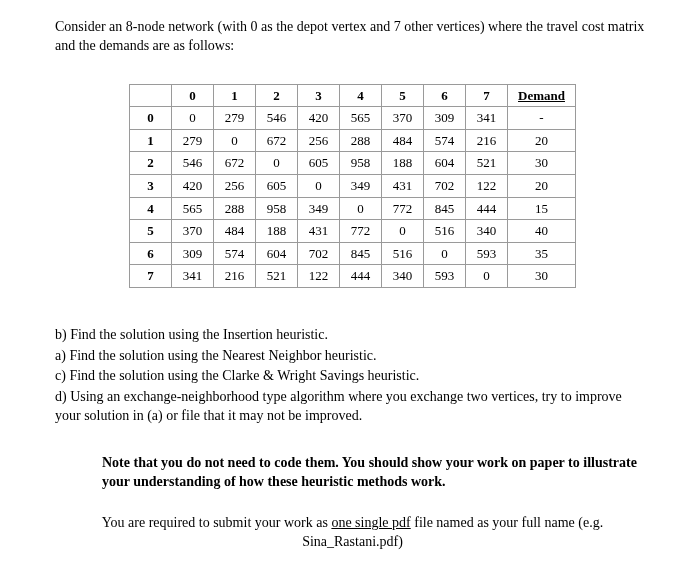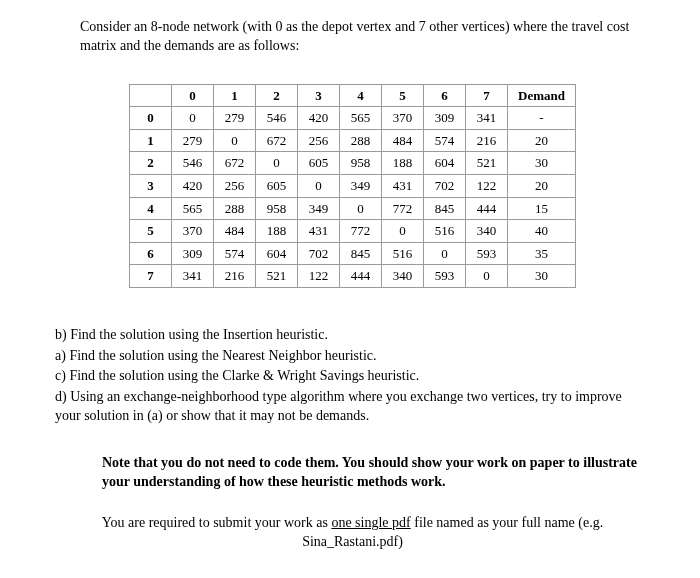--- a/index.html
+++ b/index.html
@@ -12,41 +12,41 @@
       font-size: 14px;
       color: #000;
       background: #fff;
       width: 700px;
       height: 578px;
       padding: 18px 50px 18px 55px;
       line-height: 1.35;
     }
     .intro {
       margin-bottom: 28px;
-      margin-left: 25px;
     }
     table {
       border-collapse: collapse;
       margin: 0 auto 38px auto;
       font-size: 13px;
     }
     th, td {
       border: 1px solid #9a9a9a;
       padding: 2px 10px;
       text-align: center;
       min-width: 42px;
     }
     th {
       font-weight: bold;
     }
     .row-label {
       font-weight: bold;
     }
     .demand-col {
       min-width: 58px;
+      text-decoration: underline;
     }
     .instructions {
       margin-bottom: 28px;
     }
     .instructions .lead {
       margin-bottom: 2px;
     }
     .instructions .item {
       margin-bottom: 2px;
     }
@@ -181,20 +181,20 @@
       <td>0</td>
       <td>30</td>
     </tr>
   </tbody>
 </table>
 
 <div class="instructions">
   <div class="item">b) Find the solution using the Insertion heuristic.</div>
   <div class="item">a) Find the solution using the Nearest Neighbor heuristic.</div>
   <div class="item">c) Find the solution using the Clarke &amp; Wright Savings heuristic.</div>
-  <div class="item">d) Using an exchange-neighborhood type algorithm where you exchange two vertices, try to improve your solution in (a) or show that it may not be demands.</div>
+  <div class="item">d) Using an exchange-neighborhood type algorithm where you exchange two vertices, try to improve your solution in (a) or file that it may not be improved.</div>
 </div>
 
 <div class="note">Note that you do not need to code them. You should show your work on paper to illustrate your understanding of how these heuristic methods work.</div>
 
 <div class="submit">
   <span>You are required to submit your work as </span><span class="underline">one single pdf</span><span> file named as your full name (e.g. Sina_Rastani.pdf)</span>
 </div>
 
 </body></html>

